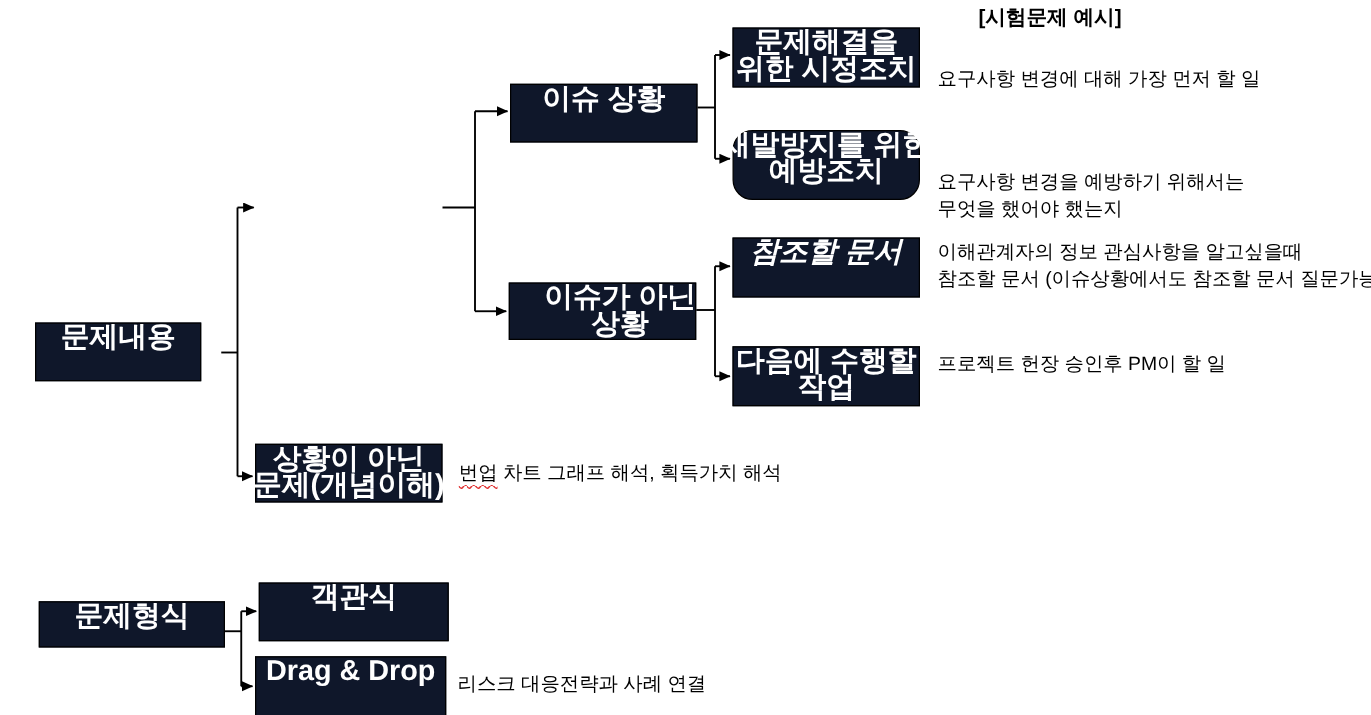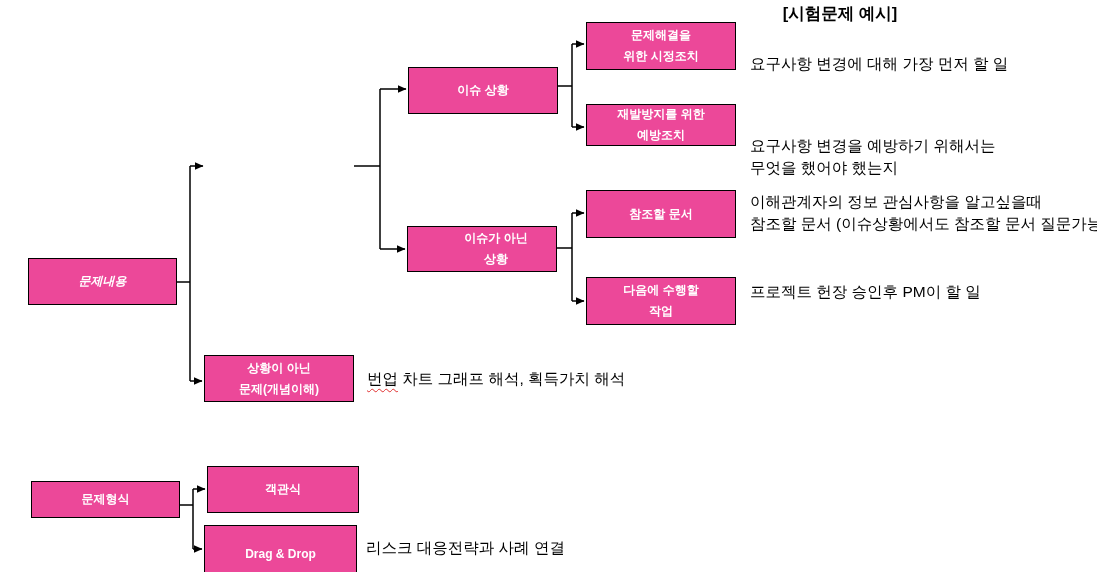--- a/index.html
+++ b/index.html
@@ -16,43 +16,42 @@
     overflow: hidden;
   }
   svg.connectors {
     position: absolute;
     left: 0; top: 0;
     width: 1097px; height: 572px;
     pointer-events: none;
   }
   .box {
     position: absolute;
-    background: #ec4899;
+    background: #0f172a;
     border: 1.6px solid #000000;
     box-sizing: border-box;
     color: #ffffff;
     font-weight: 700;
-    font-size: 12px;
+    font-size: 23px;
     line-height: 21px;
     display: flex;
     flex-direction: column;
     align-items: center;
-    justify-content: center;
     text-align: center;
     white-space: nowrap;
   }
   
-  .n-problem-content   { left: 28px;  top: 258px; width: 149px; height: 47px; font-style: italic; }
+  .n-problem-content   { left: 28px;  top: 258px; width: 133px; height: 47px; }
   .n-situational       { left: 205px; top: 143px; width: 149px; height: 48px; }
   .n-non-situational   { left: 204px; top: 355px; width: 150px; height: 47px; }
   .n-issue             { left: 408px; top: 67px;  width: 150px; height: 47px; }
   .n-non-issue         { left: 407px; top: 226px; width: 150px; height: 46px; padding-left: 28px; }
   .n-corrective        { left: 586px; top: 22px;  width: 150px; height: 48px; }
-  .n-preventive        { left: 586px; top: 104px; width: 150px; height: 42px; }
-  .n-reference-doc     { left: 586px; top: 190px; width: 150px; height: 48px; }
+  .n-preventive        { left: 586px; top: 104px; width: 150px; height: 56px; border-radius: 16px; }
+  .n-reference-doc     { left: 586px; top: 190px; width: 150px; height: 48px; font-style: italic; }
   .n-next-task         { left: 586px; top: 277px; width: 150px; height: 48px; }
   .n-question-format   { left: 31px;  top: 481px; width: 149px; height: 37px; }
   .n-multiple-choice   { left: 207px; top: 466px; width: 152px; height: 47px; }
   .n-drag-drop         { left: 204px; top: 525px; width: 153px; height: 58px; }
 
   .note {
     position: absolute;
     color: #000000;
     font-size: 15.5px;
     line-height: 22px;

